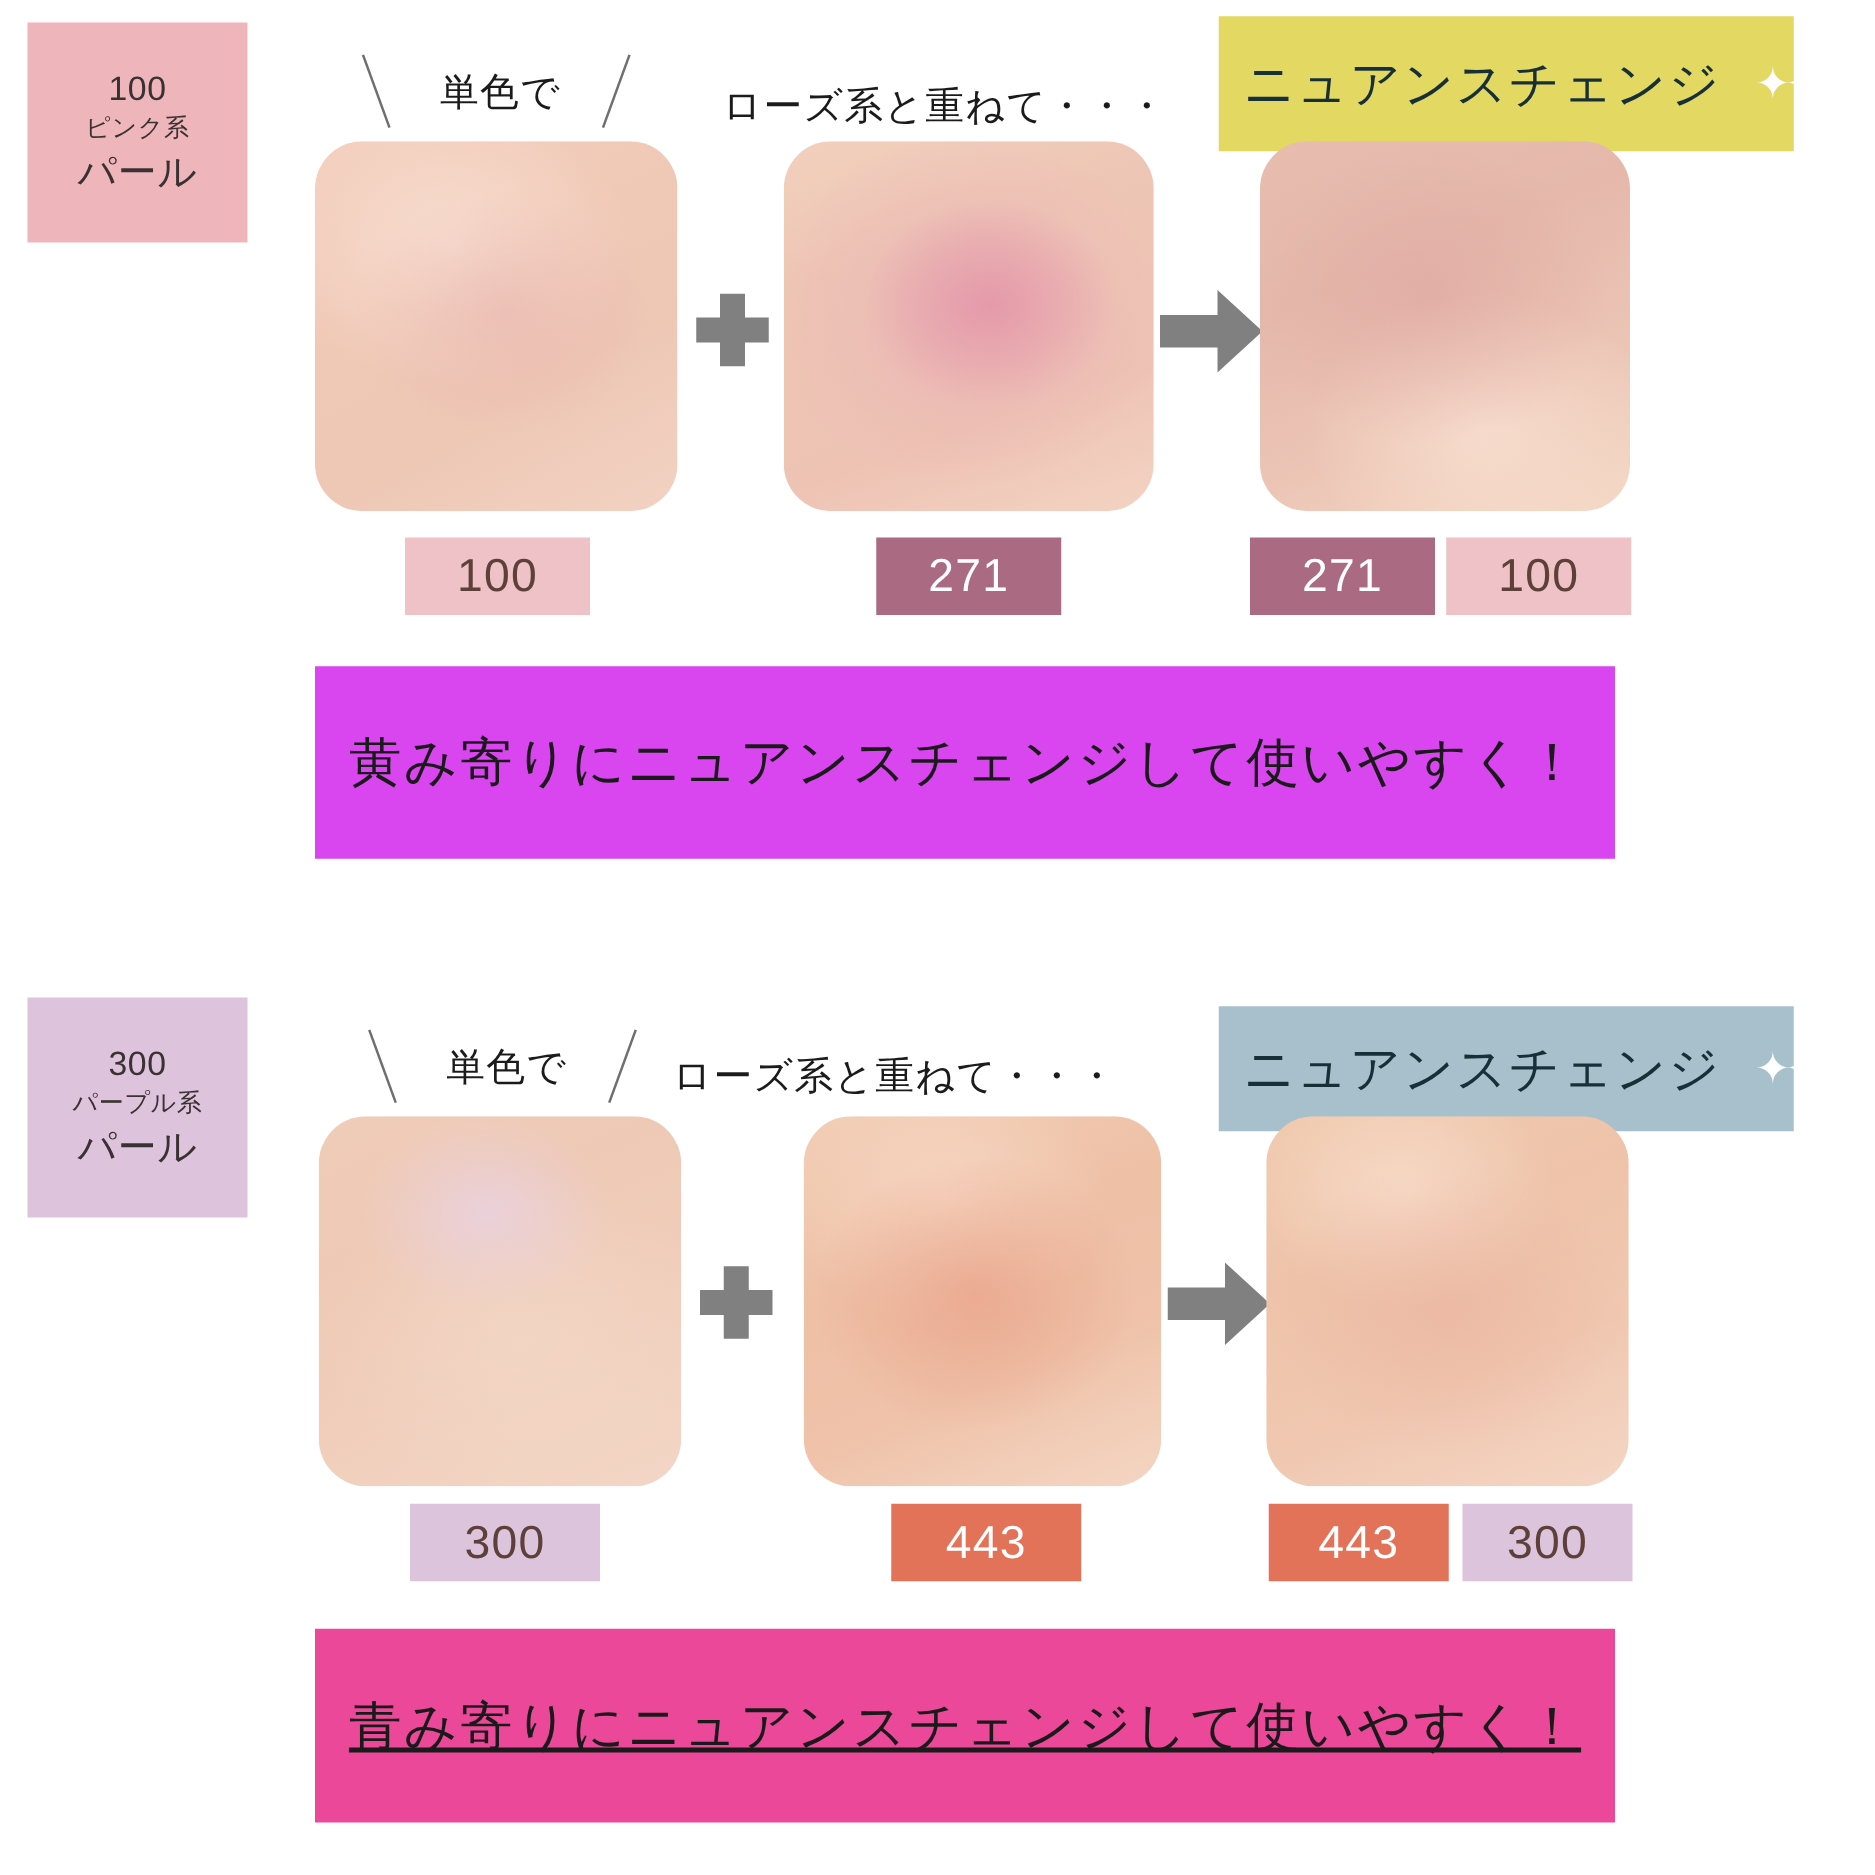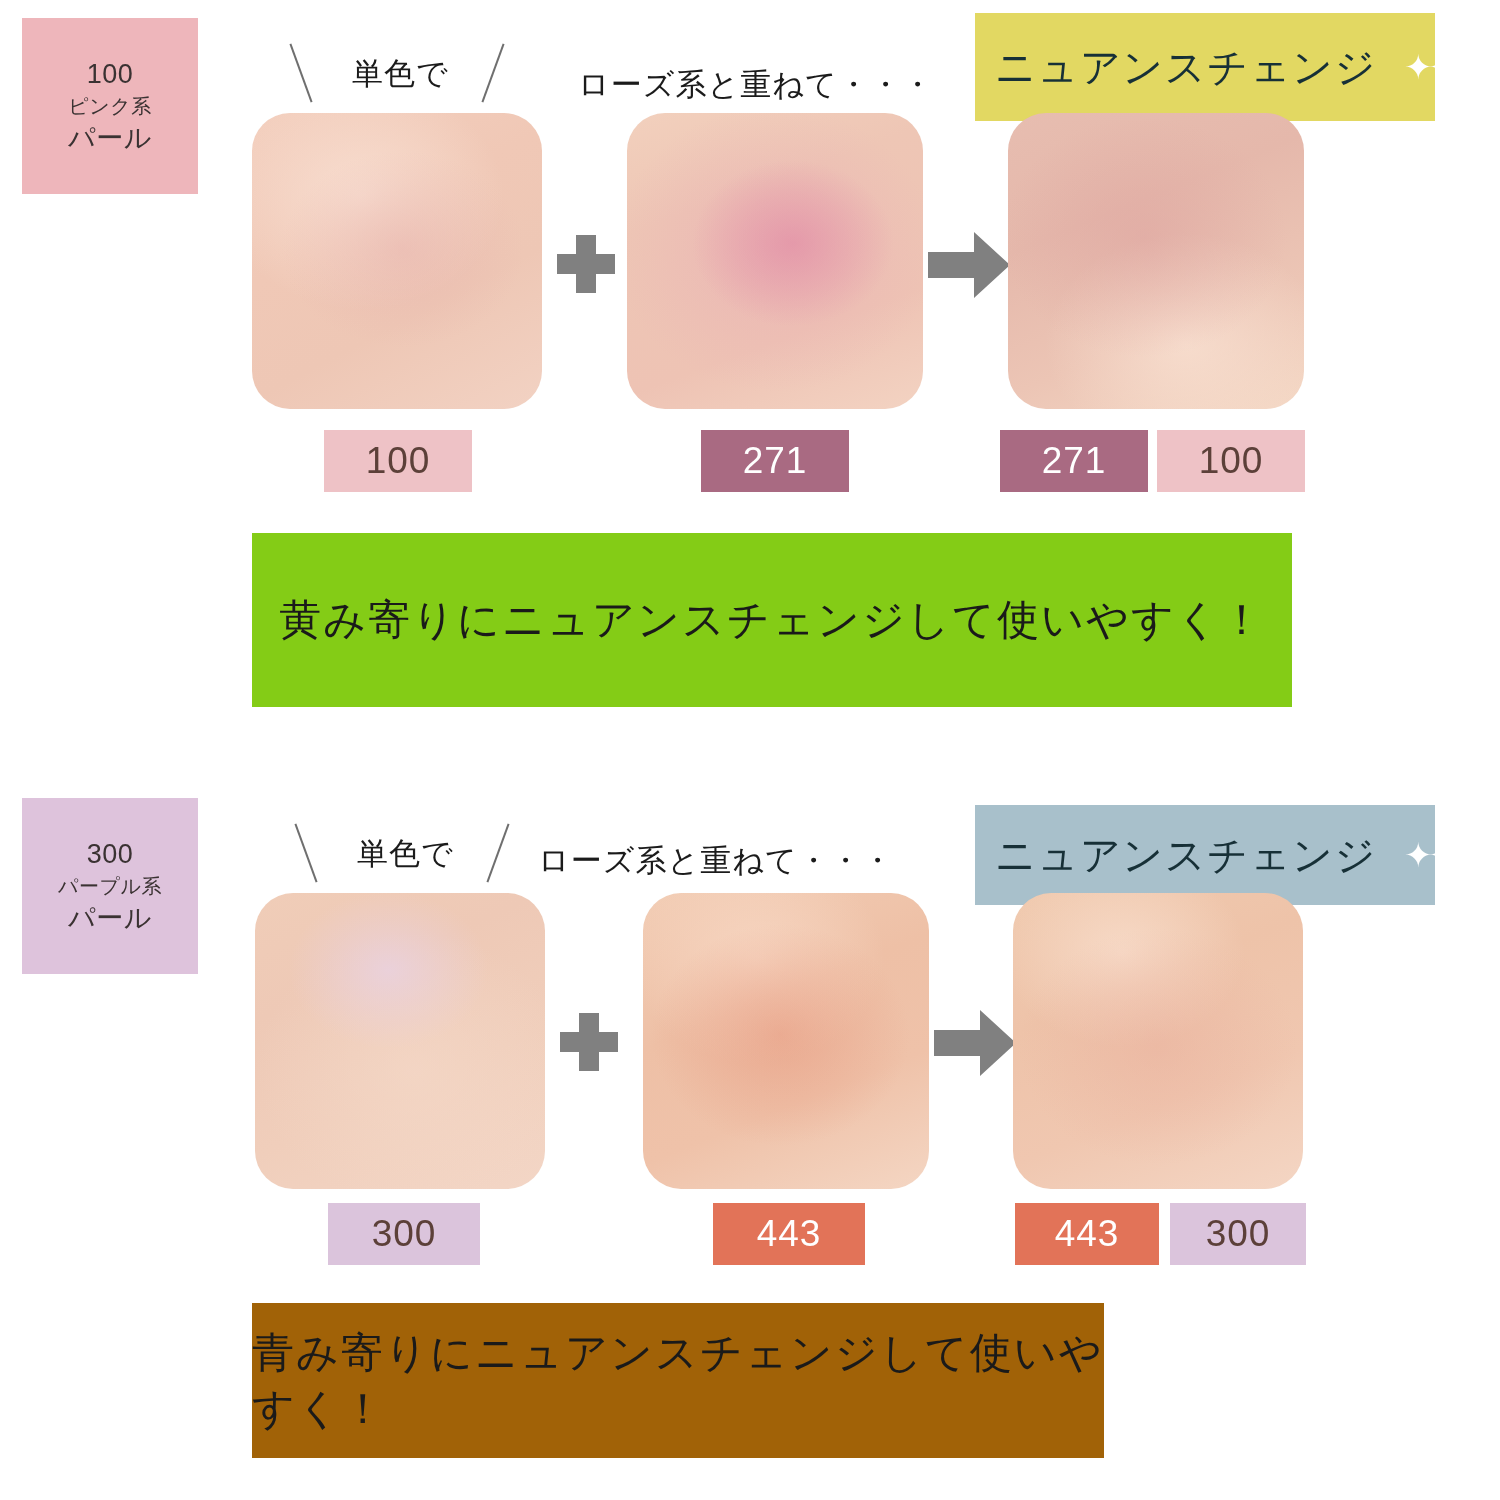--- a/index.html
+++ b/index.html
@@ -30,21 +30,21 @@
     flex-direction: column;
     align-items: center;
     justify-content: center;
     line-height: 1.35;
     font-size: 27px;
     color: #3a3232;
     letter-spacing: 0.5px;
   }
   .cat-tag .num { font-size: 27px; }
   .cat-tag .fam { font-size: 20px; }
-  .cat-tag .prl { font-size: 27px; }
+  .cat-tag .prl { font-size: 31px; }
 
   
   .cap {
     position: absolute;
     font-size: 31px;
     color: #1b1b1b;
     white-space: nowrap;
     letter-spacing: 1px;
   }
   .slash {
@@ -214,21 +214,21 @@
     </div>
 
   <div class="chip" style="left:1000px; top:430px; width:148px; height:62px; background:#a96a82; color:#ffffff;">
       <span>271</span>
     </div>
 
   <div class="chip" style="left:1157px; top:430px; width:148px; height:62px; background:#eec2c6; color:#5c4039;">
       <span>100</span>
     </div>
 
-  <div class="banner" style="left:252px; top:533px; width:1040px; height:174px; background:#84cc16;">
+  <div class="banner" style="left:252px; top:533px; width:1040px; height:154px; background:#d946ef;">
       <span>黄み寄りにニュアンスチェンジして使いやすく！</span>
     </div>
 
   <div class="cat-tag" style="left:22px; top:798px; background:#dec3dc;">
     <span class="num">300</span>
     <span class="fam">パープル系</span>
     <span class="prl">パール</span>
   </div>
 
   <div class="slash" style="left:305px; top:822px; height:62px; transform:rotate(-20deg);"></div>
@@ -274,17 +274,17 @@
     </div>
 
   <div class="chip" style="left:1015px; top:1203px; width:144px; height:62px; background:#e27358; color:#ffffff;">
       <span>443</span>
     </div>
 
   <div class="chip" style="left:1170px; top:1203px; width:136px; height:62px; background:#dbc4dc; color:#5c4039;">
       <span>300</span>
     </div>
 
-  <div class="banner" style="left:252px; top:1303px; width:852px; height:155px; background:#a16207;">
+  <div class="banner" style="left:252px; top:1303px; width:1040px; height:155px; background:#ec4899;text-decoration:underline;">
       <span>青み寄りにニュアンスチェンジして使いやすく！</span>
     </div>
 
 </div>
 
 </body></html>

